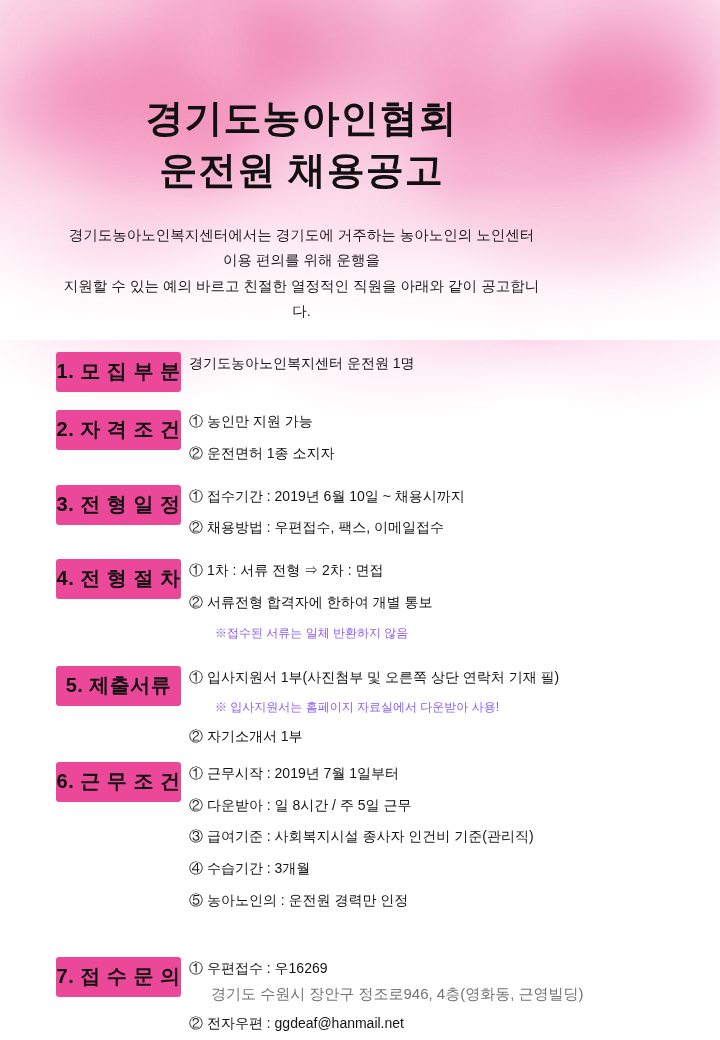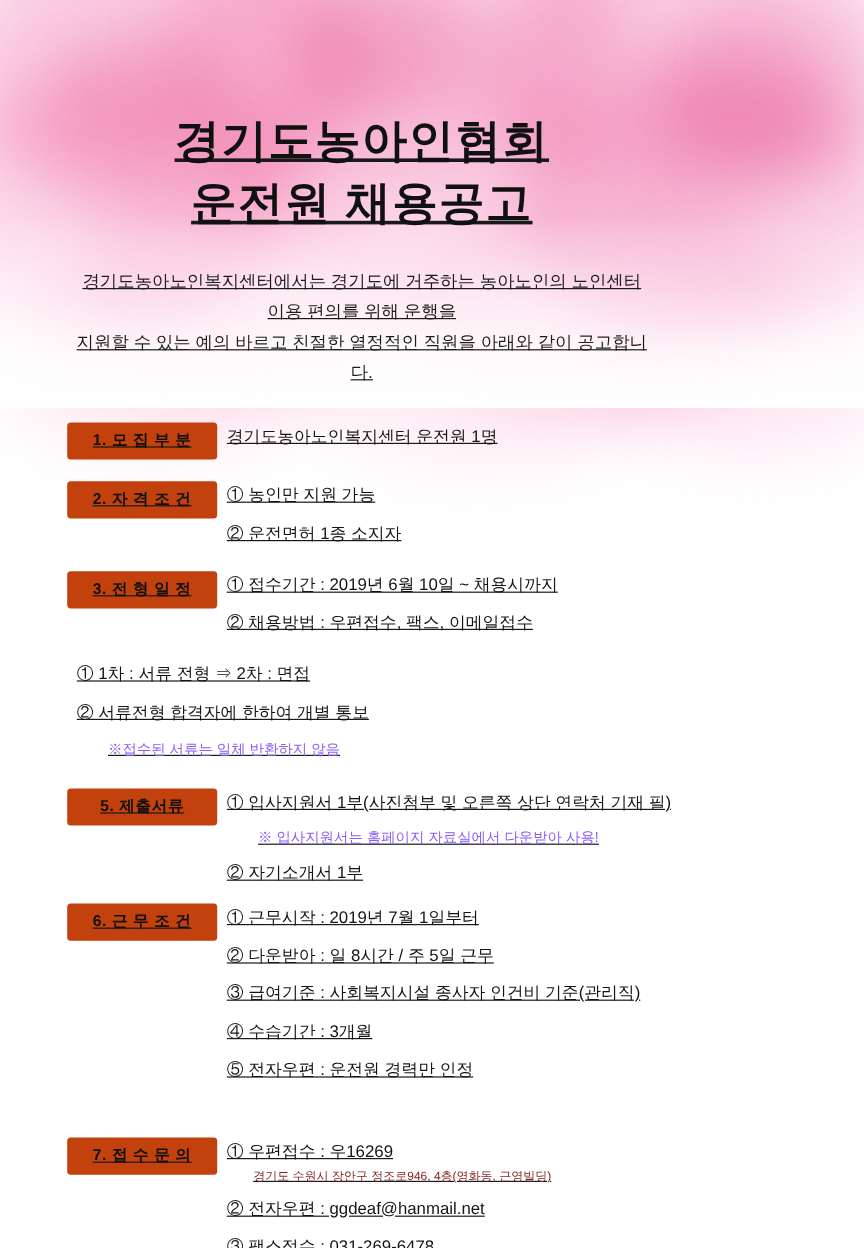--- a/index.html
+++ b/index.html
@@ -51,21 +51,20 @@
     left: 0; top: 180px;
     width: 720px; height: 160px;
     background: linear-gradient(to bottom, rgba(255,255,255,0) 0%, rgba(255,255,255,0.85) 72%, #fff 100%);
   }
 
   .page {
     position: relative;
     z-index: 2;
     width: 603px;
     height: 1040px;
-    text-decoration: underline;
   }
 
   
   .header {
     padding-top: 92px;
     text-align: center;
   }
   .title-line {
     font-size: 38px;
     font-weight: bold;
@@ -86,24 +85,24 @@
     margin-top: 26px;
     padding: 0 38px 0 56px;
   }
   .section {
     display: flex;
     align-items: flex-start;
     margin-bottom: 14px;
   }
   .label {
     flex: 0 0 125px;
-    background: #c2410c;
+    background: #ec4899;
     border-radius: 3px;
     text-align: center;
-    font-size: 13px;
+    font-size: 20px;
     font-weight: bold;
     color: #111;
     padding: 6px 0 7px 0;
     letter-spacing: 0.5px;
     margin-top: 2px;
   }
   .content {
     flex: 1 1 auto;
     padding-left: 8px;
     padding-top: 3px;
@@ -117,24 +116,24 @@
   }
   .item:last-child { margin-bottom: 0; }
   .sub {
     font-size: 12px;
     color: #8b5cf6;
     margin: 3px 0 0 26px;
     line-height: 1.5;
     white-space: nowrap;
   }
   .cont {
-    font-size: 10px;
+    font-size: 15px;
     line-height: 1.55;
     margin: 1px 0 8px 22px;
-    color: #7f1d1d;
+    color: #737373;
     white-space: nowrap;
   }
 
   
   .s1 { margin-bottom: 16px; }
   .s2 { margin-bottom: 18px; }
   .s3 { margin-bottom: 18px; }
   .s4 { margin-bottom: 22px; }
   .s5 { margin-bottom: 12px; }
   .s6 { margin-bottom: 44px; }
@@ -190,20 +189,21 @@
 
     <div class="section s3">
       <div class="label">3. 전 형 일 정</div>
       <div class="content">
         <div class="item">① 접수기간 : 2019년 6월 10일 ~ 채용시까지</div>
         <div class="item">② 채용방법 : 우편접수, 팩스, 이메일접수</div>
       </div>
     </div>
 
     <div class="section s4">
+      <div class="label">4. 전 형 절 차</div>
       <div class="content">
         <div class="item">① 1차 : 서류 전형  ⇒ 2차 : 면접</div>
         <div class="item">② 서류전형 합격자에 한하여 개별 통보</div>
         <div class="sub">※접수된 서류는 일체 반환하지 않음</div>
       </div>
     </div>
 
     <div class="section s5">
       <div class="label">5. 제출서류</div>
       <div class="content">
@@ -213,21 +213,21 @@
       </div>
     </div>
 
     <div class="section s6">
       <div class="label">6. 근 무 조 건</div>
       <div class="content">
         <div class="item">① 근무시작 : 2019년 7월 1일부터</div>
         <div class="item">② 다운받아 : 일 8시간 / 주 5일 근무</div>
         <div class="item">③ 급여기준 : 사회복지시설 종사자 인건비 기준(관리직)</div>
         <div class="item">④ 수습기간 : 3개월</div>
-        <div class="item">⑤ 전자우편 : 운전원 경력만 인정</div>
+        <div class="item">⑤ 농아노인의 : 운전원 경력만 인정</div>
       </div>
     </div>
 
     <div class="section s7">
       <div class="label">7. 접 수 문 의</div>
       <div class="content">
         <div class="item" style="margin-bottom:2px;">① 우편접수 : 우16269</div>
         <div class="cont">경기도 수원시 장안구 정조로946, 4층(영화동, 근영빌딩)</div>
         <div class="item">② 전자우편 : ggdeaf@hanmail.net</div>
         <div class="item">③ 팩스접수 : 031-269-6478</div>

